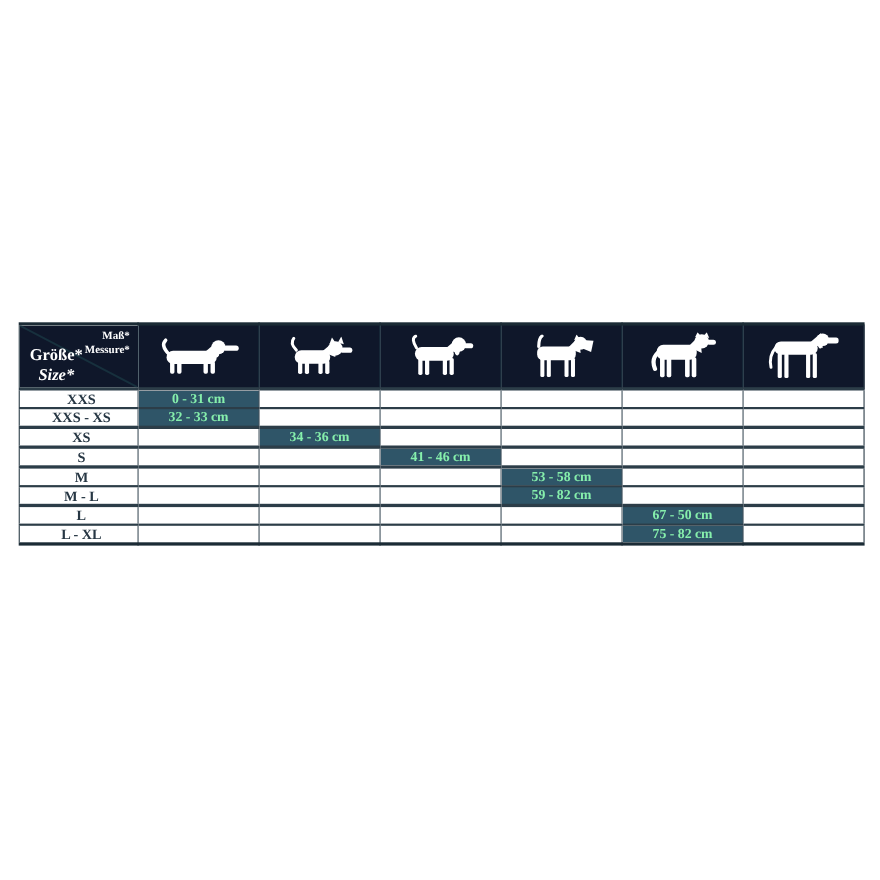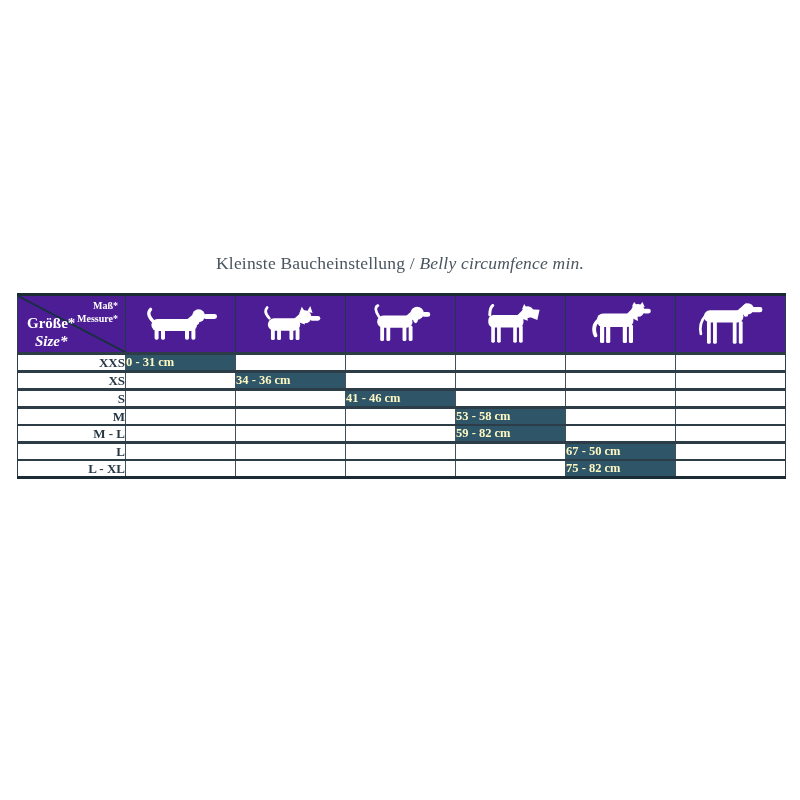--- a/index.html
+++ b/index.html
@@ -32,21 +32,21 @@
     table-layout: fixed;
     border-top: 3px solid #1b2b35;
     border-bottom: 3px solid #1b2b35;
     border-left: 1px solid #2c3d48;
     border-right: 1px solid #2c3d48;
   }
   col.size-col { width: 108px; }
   col.dog-col  { width: 110px; }
 
   thead th {
-    background: #4c1d95;
+    background: #0f172a;
     height: 48px;
     padding: 4px;
     border-left: 1px solid #1e3845;
     vertical-align: middle;
   }
   thead th:first-child { border-left: none; }
 
   th.corner-cell { position: relative; }
   .corner-diagonal { position: absolute; top: 0; left: 0; width: 100%; height: 100%; }
   .corner-tr {
@@ -80,37 +80,36 @@
     overflow: hidden;
     white-space: nowrap;
   }
   tbody td:first-child { border-left: none; }
   tbody tr.group-start td { border-top-width: 3px; }
 
   td.size-cell {
     padding-left: 5px;
     font-weight: bold;
     color: #273744;
-    text-align: right;
+    text-align: center;
   }
   td.value-cell {
     background: #2f5568;
-    color: #fef9c3;
+    color: #86efac;
     font-weight: bold;
-    text-align: left;
+    text-align: center;
     font-size: 12.5px;
   }
   td.empty-cell { background: #ffffff; }
 </style>
 </head>
 <body>
 
 <div class="page">
 
-  <div class="chart-title"><span>Kleinste Baucheinstellung</span><span> / </span><em>Belly circumfence min.</em></div>
 
   <table class="size-table">
     <colgroup>
       <col class="size-col">
       <col class="dog-col">
         <col class="dog-col">
         <col class="dog-col">
       <col class="dog-col">
         <col class="dog-col">
         <col class="dog-col">
@@ -233,20 +232,29 @@
     <tbody id="table-body">
         <tr class="group-start">
           <td class="size-cell">XXS</td>
           <td class="value-cell">0 - 31 cm</td>
           <td class="empty-cell"></td>
           <td class="empty-cell"></td>
           <td class="empty-cell"></td>
           <td class="empty-cell"></td>
           <td class="empty-cell"></td>
         </tr>
+        <tr>
+          <td class="size-cell">XXS - XS</td>
+          <td class="value-cell">32 - 33 cm</td>
+          <td class="empty-cell"></td>
+          <td class="empty-cell"></td>
+          <td class="empty-cell"></td>
+          <td class="empty-cell"></td>
+          <td class="empty-cell"></td>
+        </tr>
         <tr class="group-start">
           <td class="size-cell">XS</td>
           <td class="empty-cell"></td>
           <td class="value-cell">34 - 36 cm</td>
           <td class="empty-cell"></td>
           <td class="empty-cell"></td>
           <td class="empty-cell"></td>
           <td class="empty-cell"></td>
         </tr>
         <tr class="group-start">

